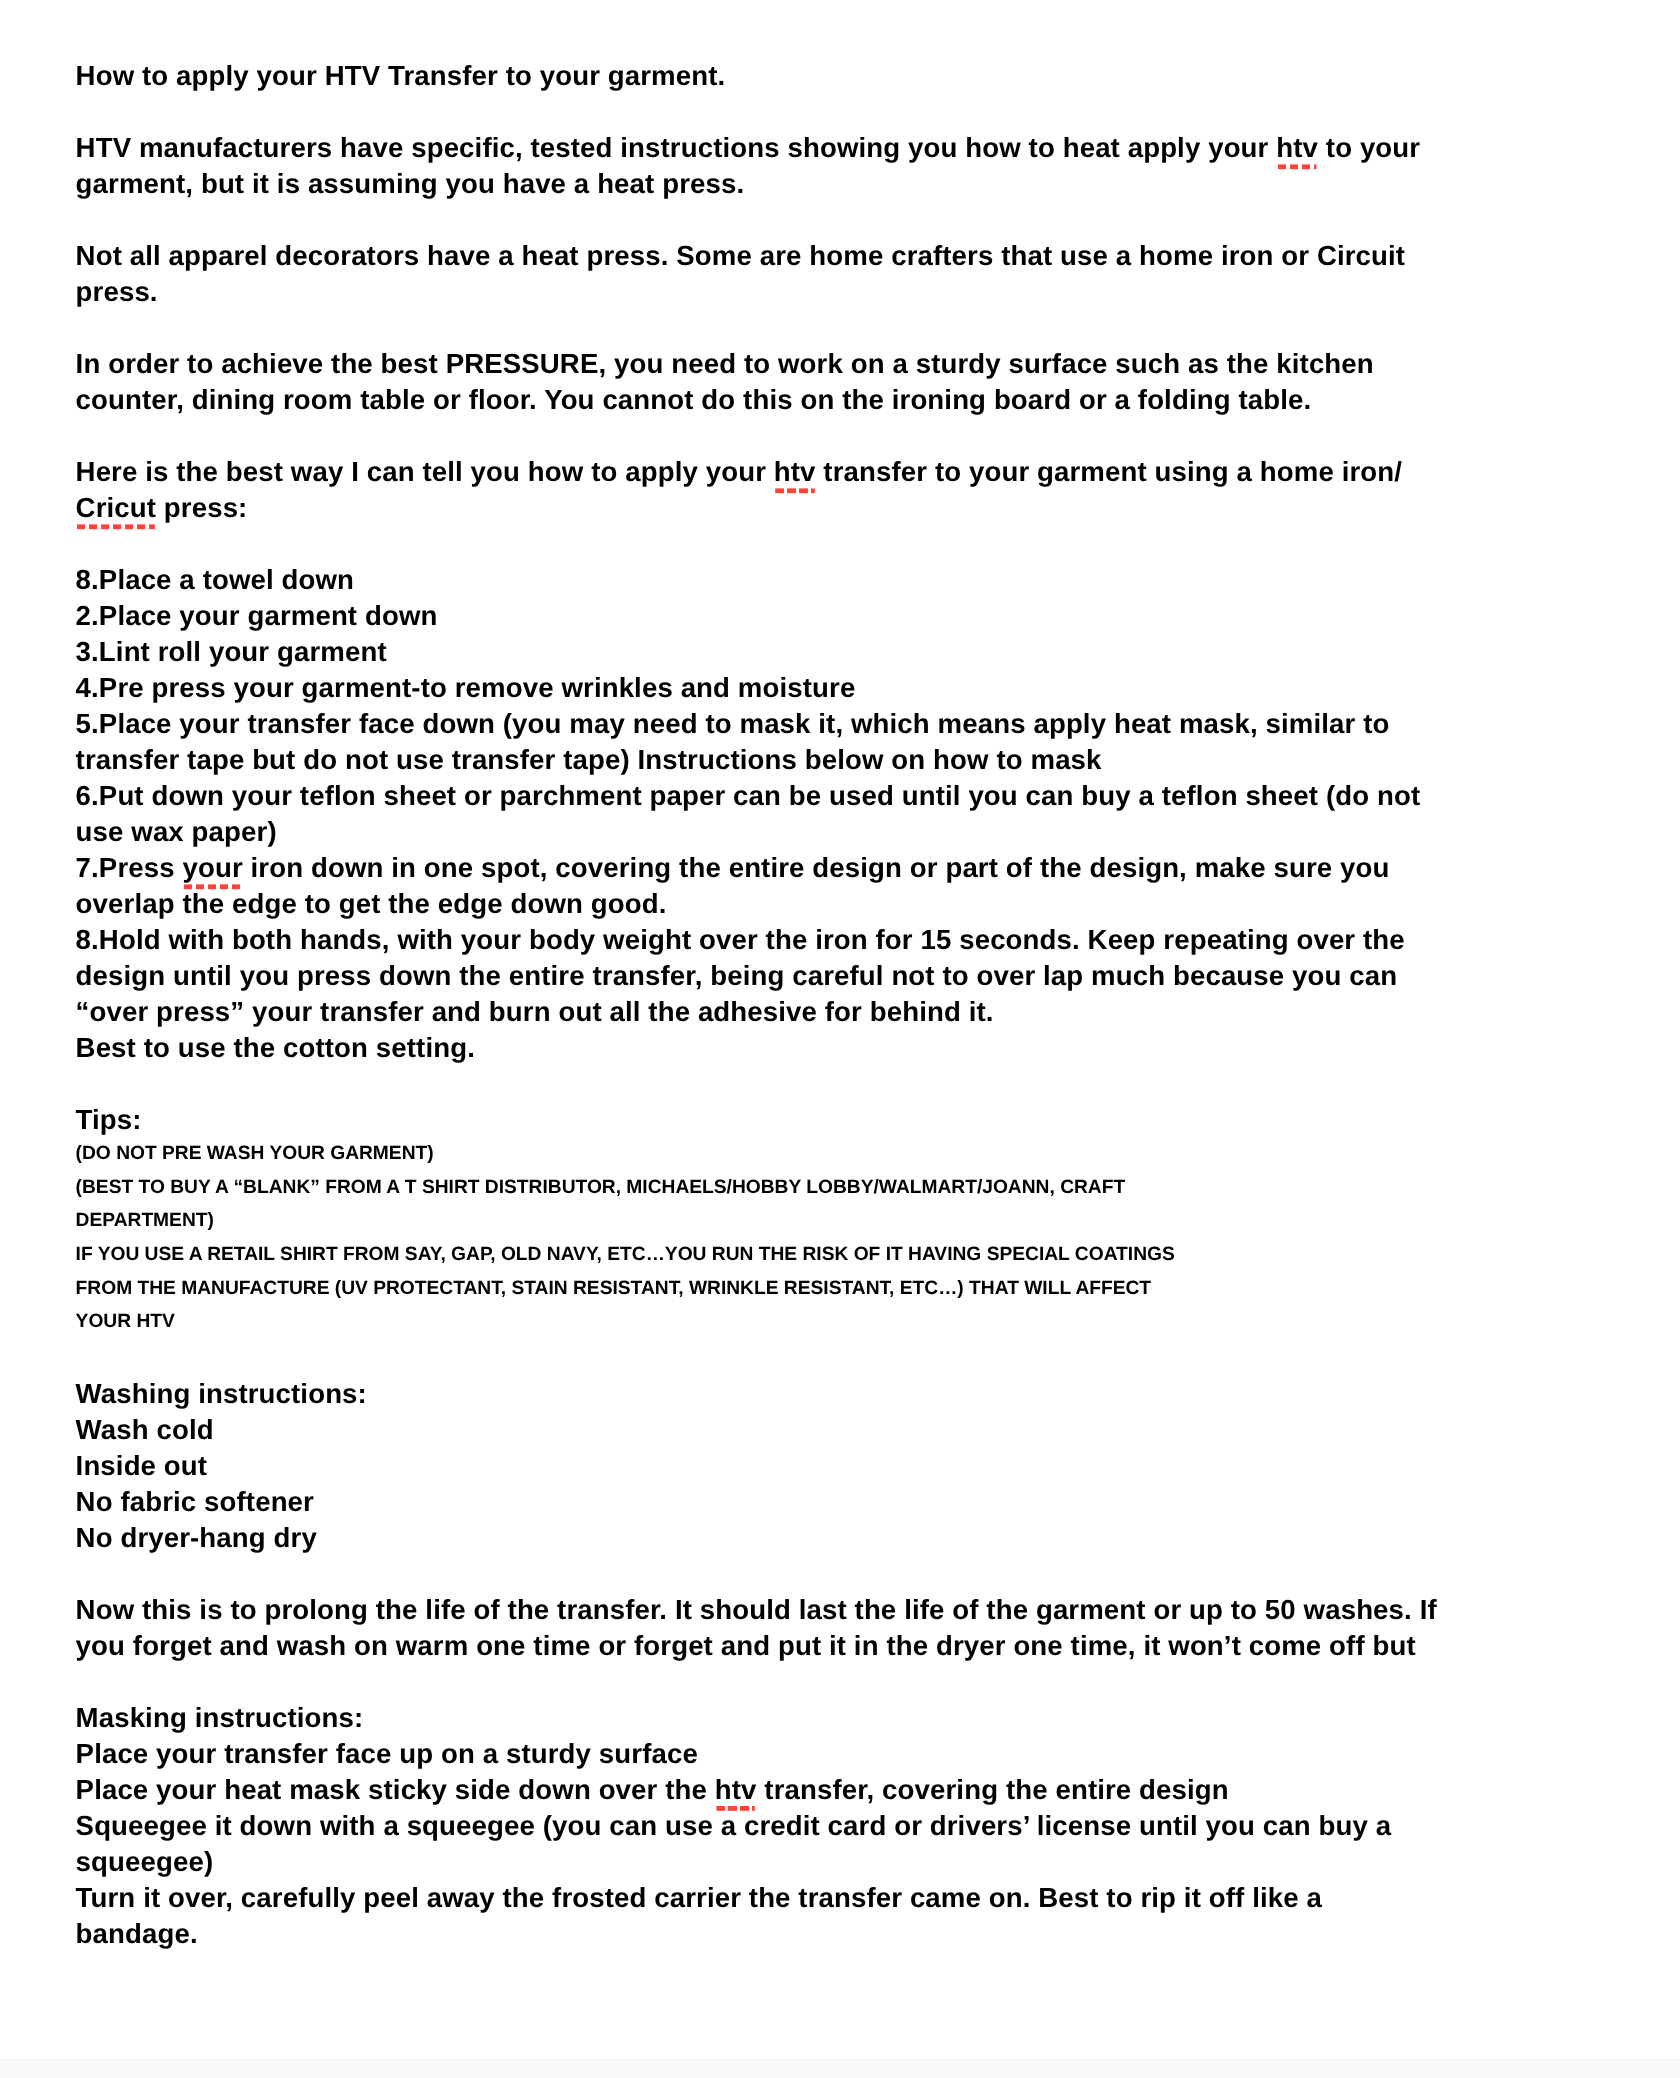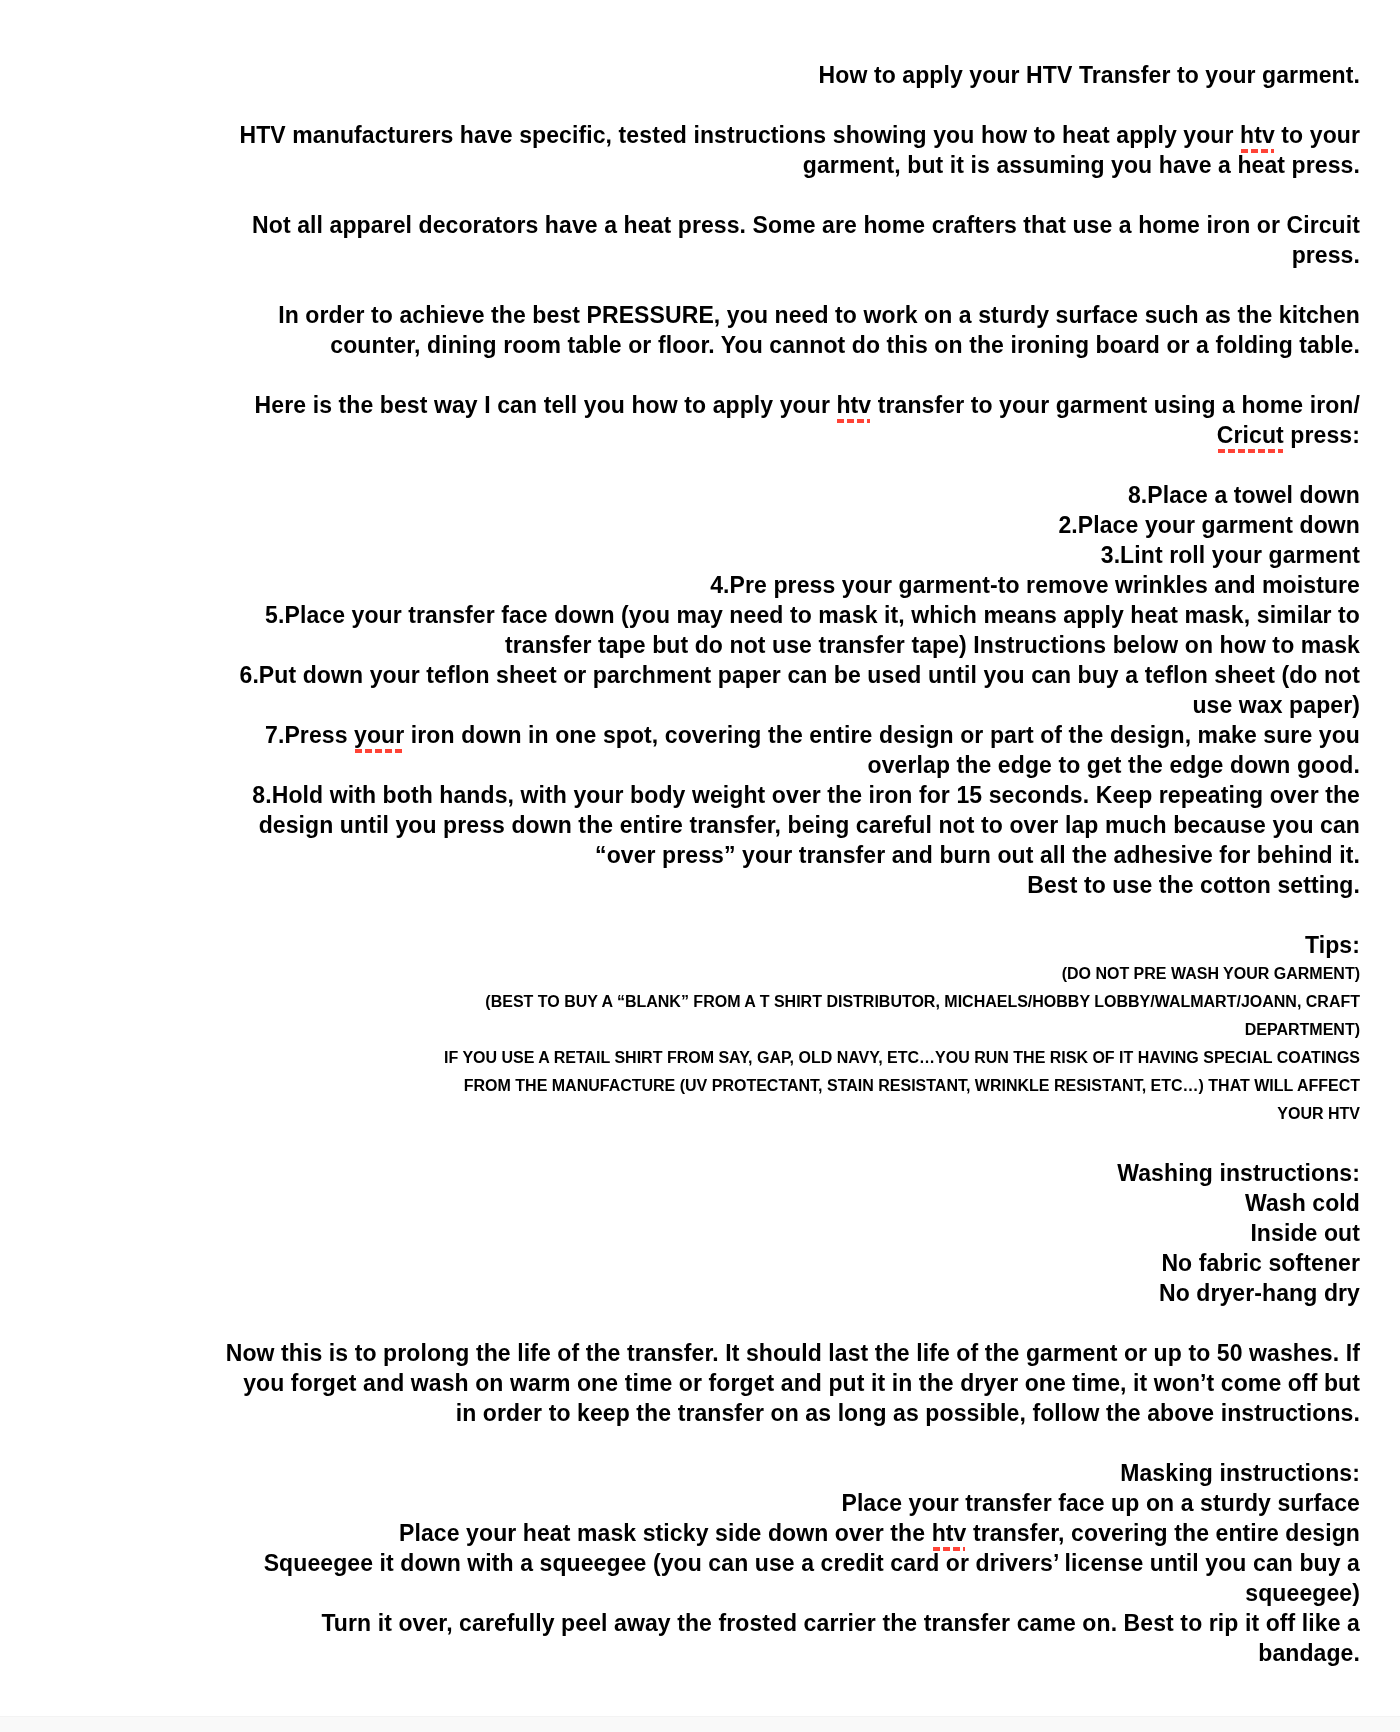--- a/index.html
+++ b/index.html
@@ -9,32 +9,31 @@
   body {
     width: 1400px;
     height: 1732px;
     background: var(--page-bg, #ffffff);
     font-family: "Liberation Sans", sans-serif;
     color: #000000;
     overflow: hidden;
     position: relative;
   }
   .doc {
-    padding: 60px 40px 0 63px;
-    text-align: right;
+    padding: 48px 40px 0 63px;
   }
   .block {
     font-size: 23px;
     line-height: 30px;
     margin: 0 0 30px 0;
     font-weight: 700;
     letter-spacing: 0.1px;
   }
   .block.bold { font-weight: 700; }
-  .block.nogap { margin-bottom: 0; margin-left: 28px; }
+  .block.nogap { margin-bottom: 0; }
   .block.caps {
     font-size: 16px;
     line-height: 28px;
     letter-spacing: 0px;
   }
   .line {
     white-space: pre;
   }
   
   .sp {
@@ -119,21 +118,20 @@
     </div>
     <div class="block body">
       <div class="line"><span>Wash cold</span></div>
       <div class="line"><span>Inside out</span></div>
       <div class="line"><span>No fabric softener</span></div>
       <div class="line"><span>No dryer-hang dry</span></div>
     </div>
     <div class="block body">
       <div class="line"><span>Now this is to prolong the life of the transfer. It should last the life of the garment or up to 50 washes. If</span></div>
       <div class="line"><span>you forget and wash on warm one time or forget and put it in the dryer one time, it won’t come off but</span></div>
-      <div class="line"><span>in order to keep the transfer on as long as possible, follow the above instructions.</span></div>
     </div>
     <div class="block body">
       <div class="line"><span>Masking instructions:</span></div>
       <div class="line"><span>Place your transfer face up on a sturdy surface</span></div>
       <div class="line"><span>Place your heat mask sticky side down over the </span><span class="sp">htv</span><span> transfer, covering the entire design</span></div>
       <div class="line"><span>Squeegee it down with a squeegee (you can use a credit card or drivers’ license until you can buy a</span></div>
       <div class="line"><span>squeegee)</span></div>
       <div class="line"><span>Turn it over, carefully peel away the frosted carrier the transfer came on. Best to rip it off like a</span></div>
       <div class="line"><span>bandage.</span></div>
     </div>

